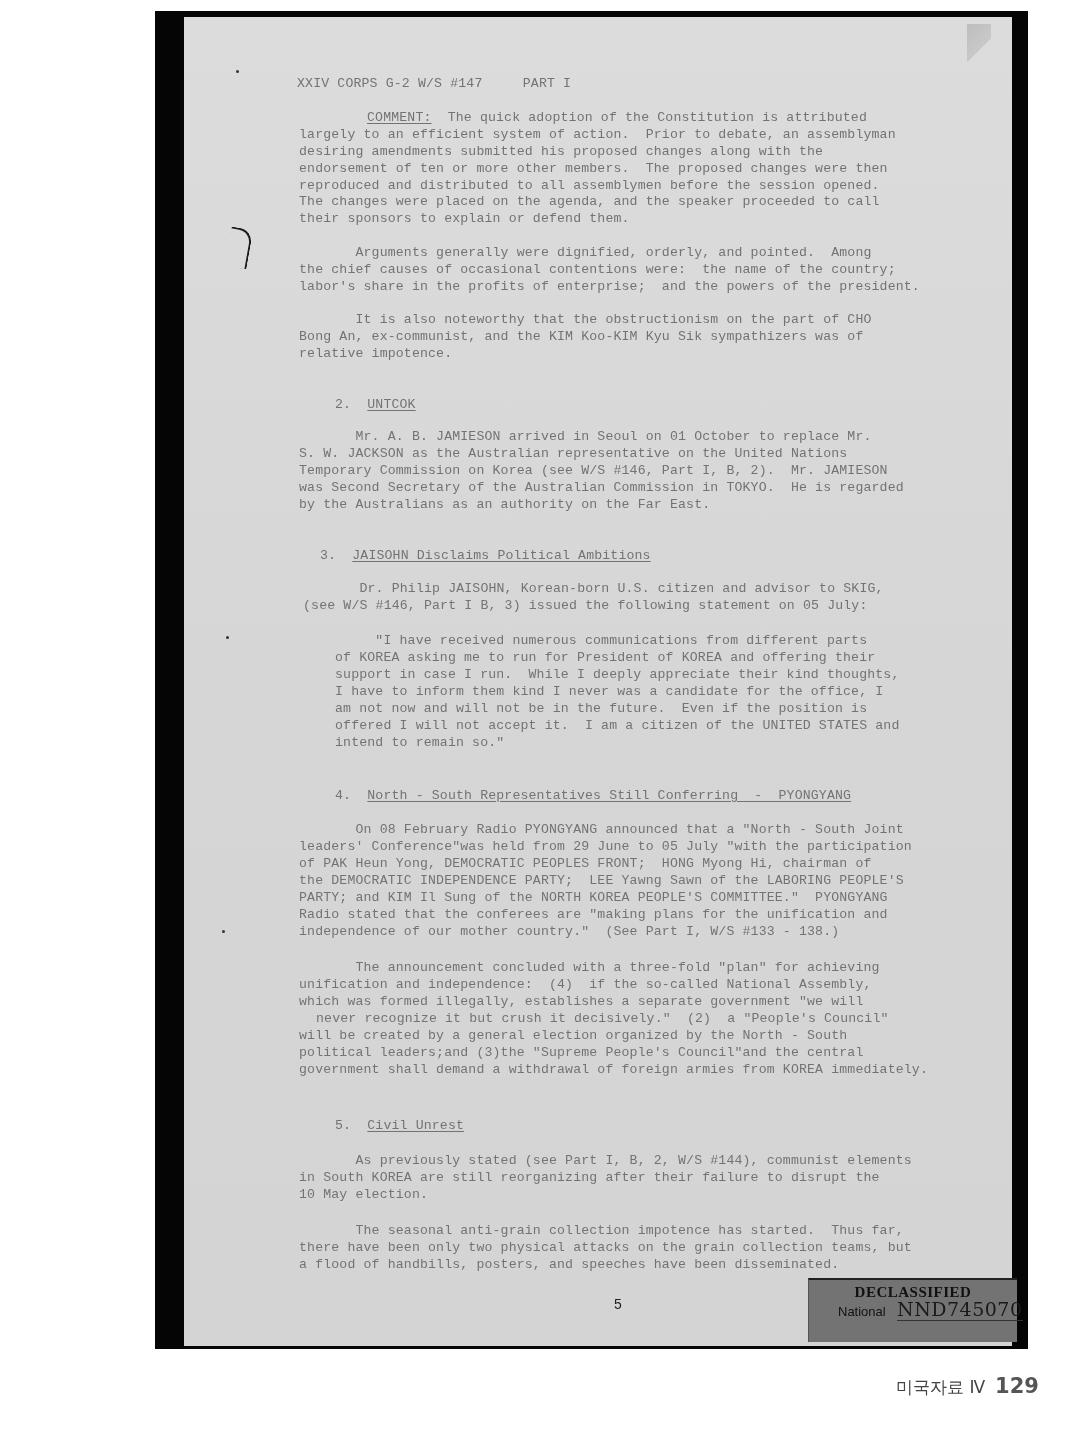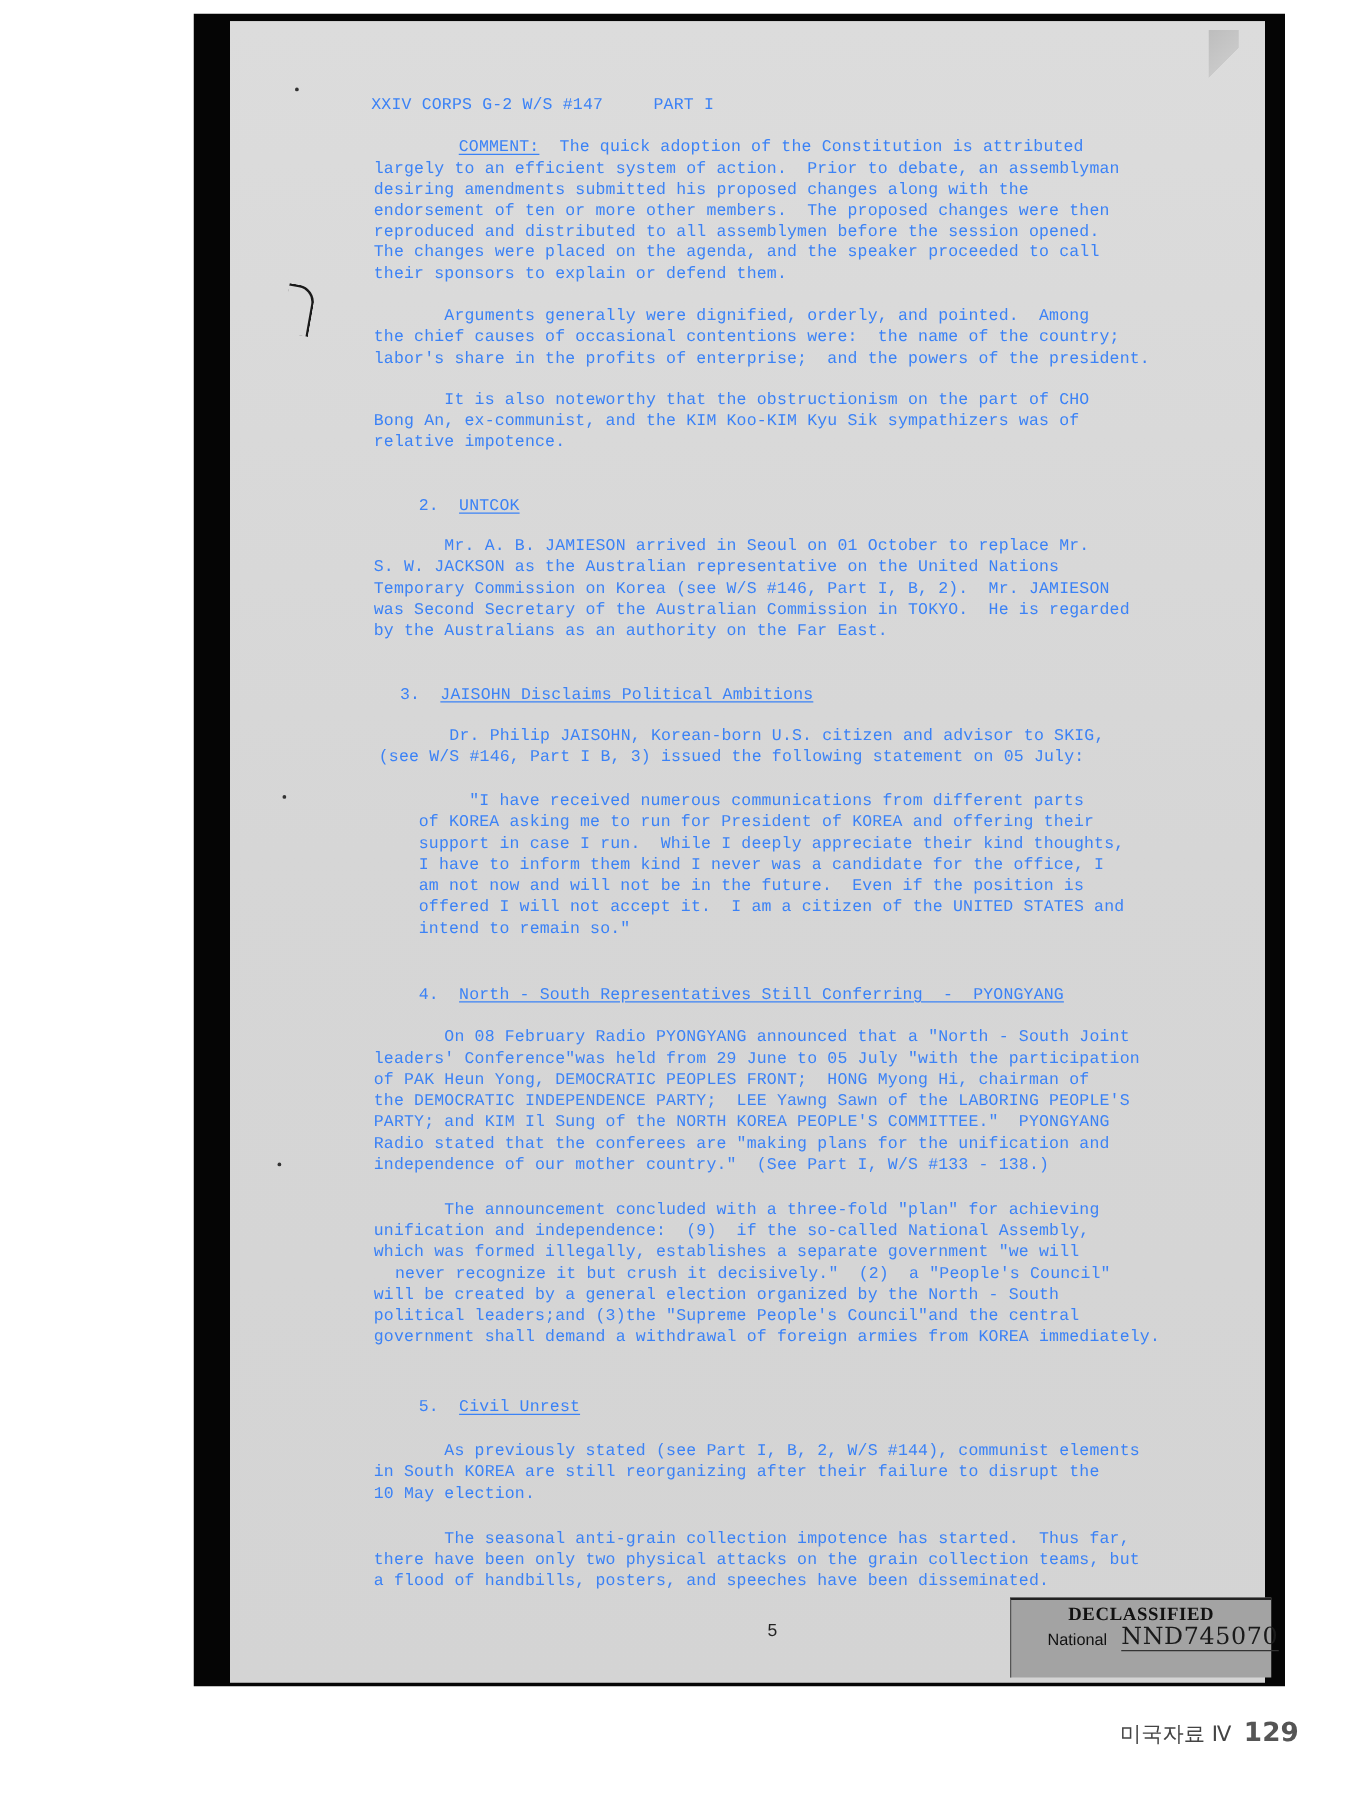--- a/index.html
+++ b/index.html
@@ -15,33 +15,33 @@
   .paper {
     position: absolute; left: 184px; top: 17px; width: 828px; height: 1329px;
     background: #d9d9d9;
     background-image: linear-gradient(180deg, #dcdcdc 0%, #d6d6d6 50%, #d4d4d4 100%);
   }
   .corner-fold {
     position: absolute; left: 967px; top: 24px; width: 24px; height: 40px;
     background: linear-gradient(135deg, #bdbdbd 0%, #c9c9c9 60%, transparent 60%);
   }
   .tx {
-    position: absolute; color: #3b82f6; font-size: 13.2px; line-height: 16.8px;
+    position: absolute; color: #737373; font-size: 13.2px; line-height: 16.8px;
     white-space: pre; letter-spacing: 0.15px;
   }
   .u { text-decoration: underline; text-underline-offset: 2px; }
   .mark {
     position: absolute; left: 228px; top: 228px; width: 20px; height: 38px;
     border: 2px solid #1a1a1a; border-left: none; border-bottom: none;
     border-radius: 0 14px 0 0; transform: rotate(10deg);
   }
   .dot { position: absolute; width: 3px; height: 3px; border-radius: 50%; background: #333; }
   .stamp {
     position: absolute; left: 808px; top: 1278px; width: 208px; height: 62px;
-    background: #a3a3a3; border-top: 2px solid #222; border-left: 1px solid #555;
+    background: #737373; border-top: 2px solid #222; border-left: 1px solid #555;
   }
   .stamp-title {
     position: absolute; left: 0; width: 100%; top: 4px; text-align: center;
     font-family: "Liberation Serif", "DejaVu Serif", serif; font-weight: bold;
     font-size: 15px; color: #111; letter-spacing: 0.5px;
   }
   .stamp-auth-label {
     position: absolute; left: 29px; top: 24px;
     font-family: "Liberation Sans", "DejaVu Sans", sans-serif; font-size: 13px; color: #111;
   }
@@ -111,21 +111,21 @@
 <div class="tx" style="left:335px;top:788px"><span>4.</span>  <span class="u">North - South Representatives Still Conferring  -  PYONGYANG</span></div>
 <div class="tx" style="left:299px;top:822px">       On 08 February Radio PYONGYANG announced that a "North - South Joint</div>
 <div class="tx" style="left:299px;top:839px">leaders' Conference"was held from 29 June to 05 July "with the participation</div>
 <div class="tx" style="left:299px;top:856px">of PAK Heun Yong, DEMOCRATIC PEOPLES FRONT;  HONG Myong Hi, chairman of</div>
 <div class="tx" style="left:299px;top:873px">the DEMOCRATIC INDEPENDENCE PARTY;  LEE Yawng Sawn of the LABORING PEOPLE'S</div>
 <div class="tx" style="left:299px;top:890px">PARTY; and KIM Il Sung of the NORTH KOREA PEOPLE'S COMMITTEE."  PYONGYANG</div>
 <div class="tx" style="left:299px;top:907px">Radio stated that the conferees are "making plans for the unification and</div>
 <div class="tx" style="left:299px;top:924px">independence of our mother country."  (See Part I, W/S #133 - 138.)</div>
 
 <div class="tx" style="left:299px;top:960px">       The announcement concluded with a three-fold "plan" for achieving</div>
-<div class="tx" style="left:299px;top:977px">unification and independence:  (9)  if the so-called National Assembly,</div>
+<div class="tx" style="left:299px;top:977px">unification and independence:  (4)  if the so-called National Assembly,</div>
 <div class="tx" style="left:299px;top:994px">which was formed illegally, establishes a separate government "we will</div>
 <div class="tx" style="left:316px;top:1011px">never recognize it but crush it decisively."  (2)  a "People's Council"</div>
 <div class="tx" style="left:299px;top:1028px">will be created by a general election organized by the North - South</div>
 <div class="tx" style="left:299px;top:1045px">political leaders;and (3)the "Supreme People's Council"and the central</div>
 <div class="tx" style="left:299px;top:1062px">government shall demand a withdrawal of foreign armies from KOREA immediately.</div>
 
 <div class="tx" style="left:335px;top:1118px"><span>5.</span>  <span class="u">Civil Unrest</span></div>
 <div class="tx" style="left:299px;top:1153px">       As previously stated (see Part I, B, 2, W/S #144), communist elements</div>
 <div class="tx" style="left:299px;top:1170px">in South KOREA are still reorganizing after their failure to disrupt the</div>
 <div class="tx" style="left:299px;top:1187px">10 May election.</div>

